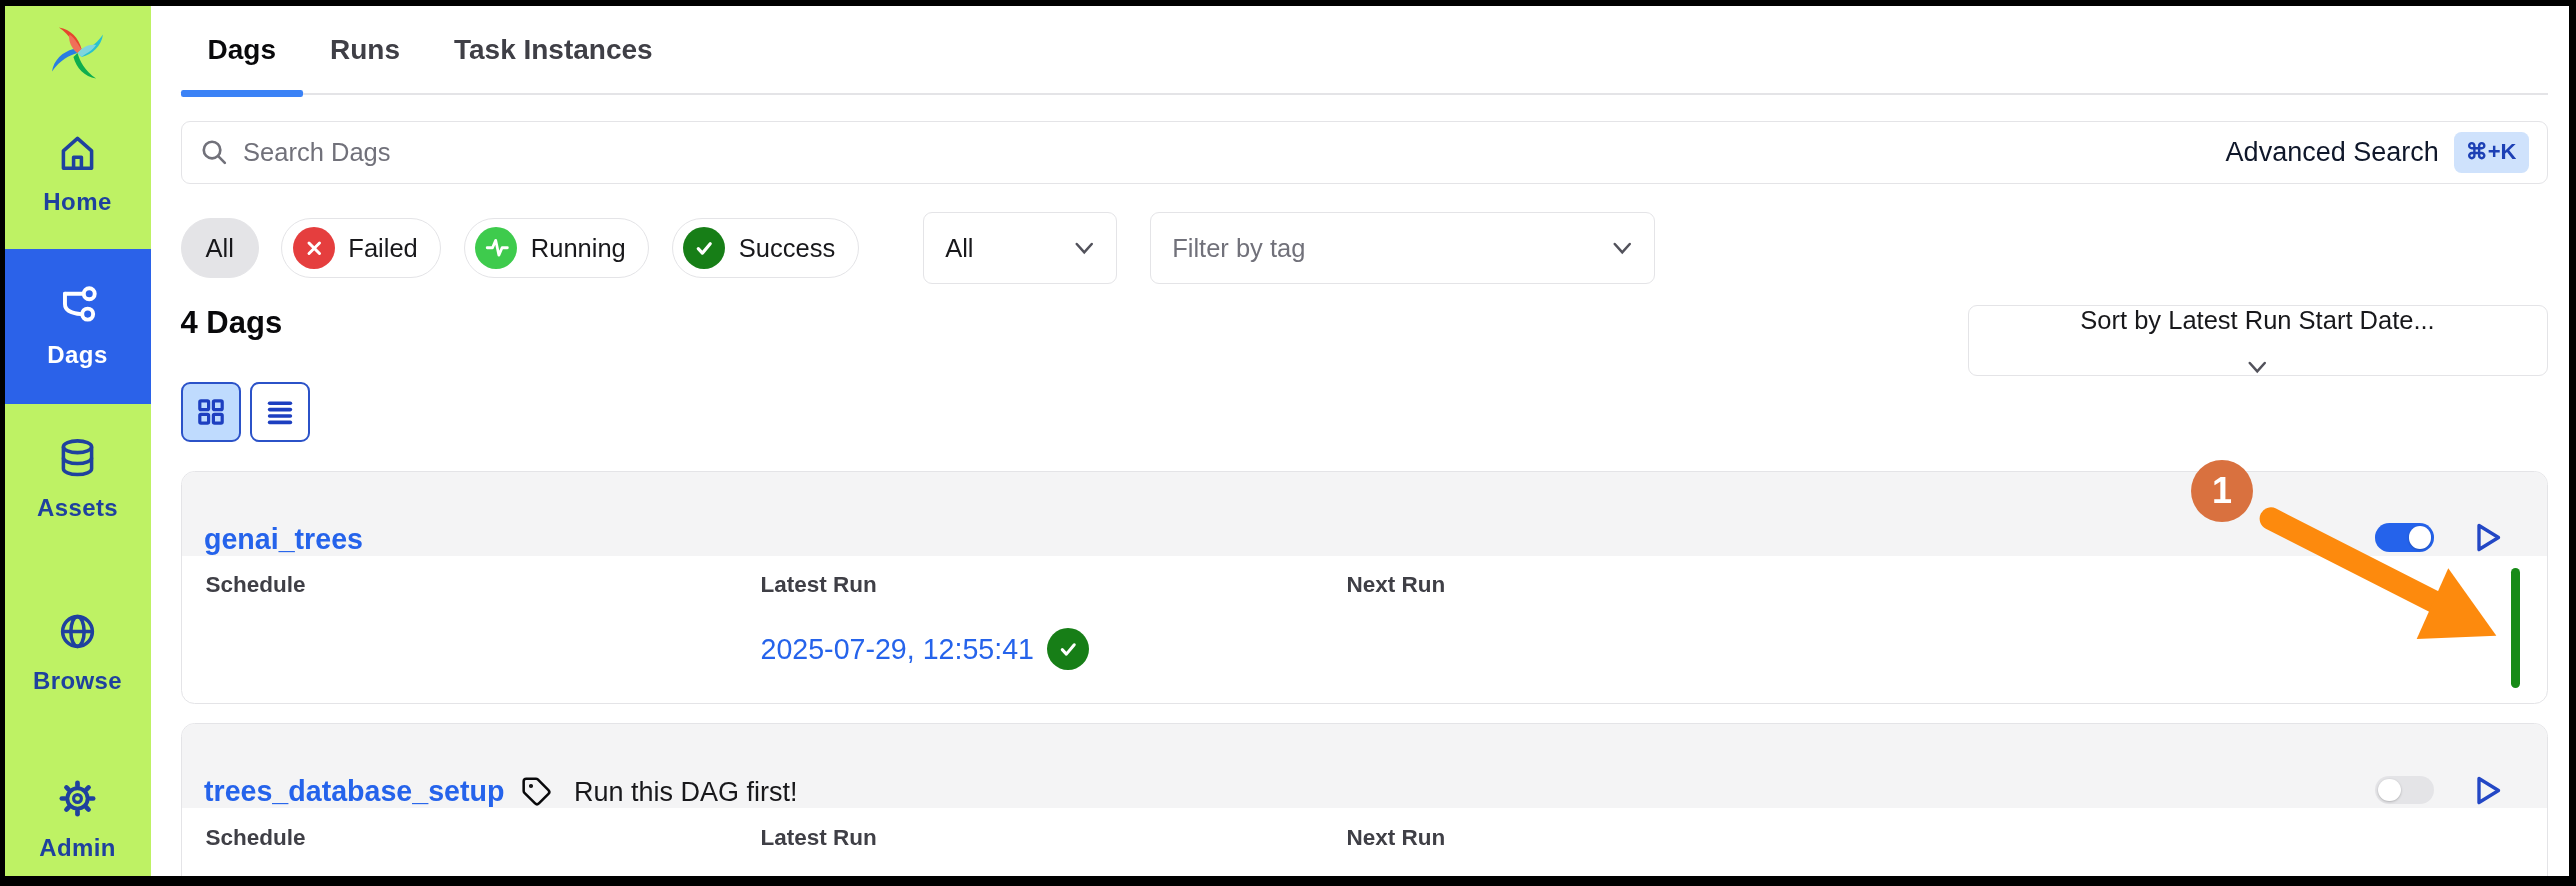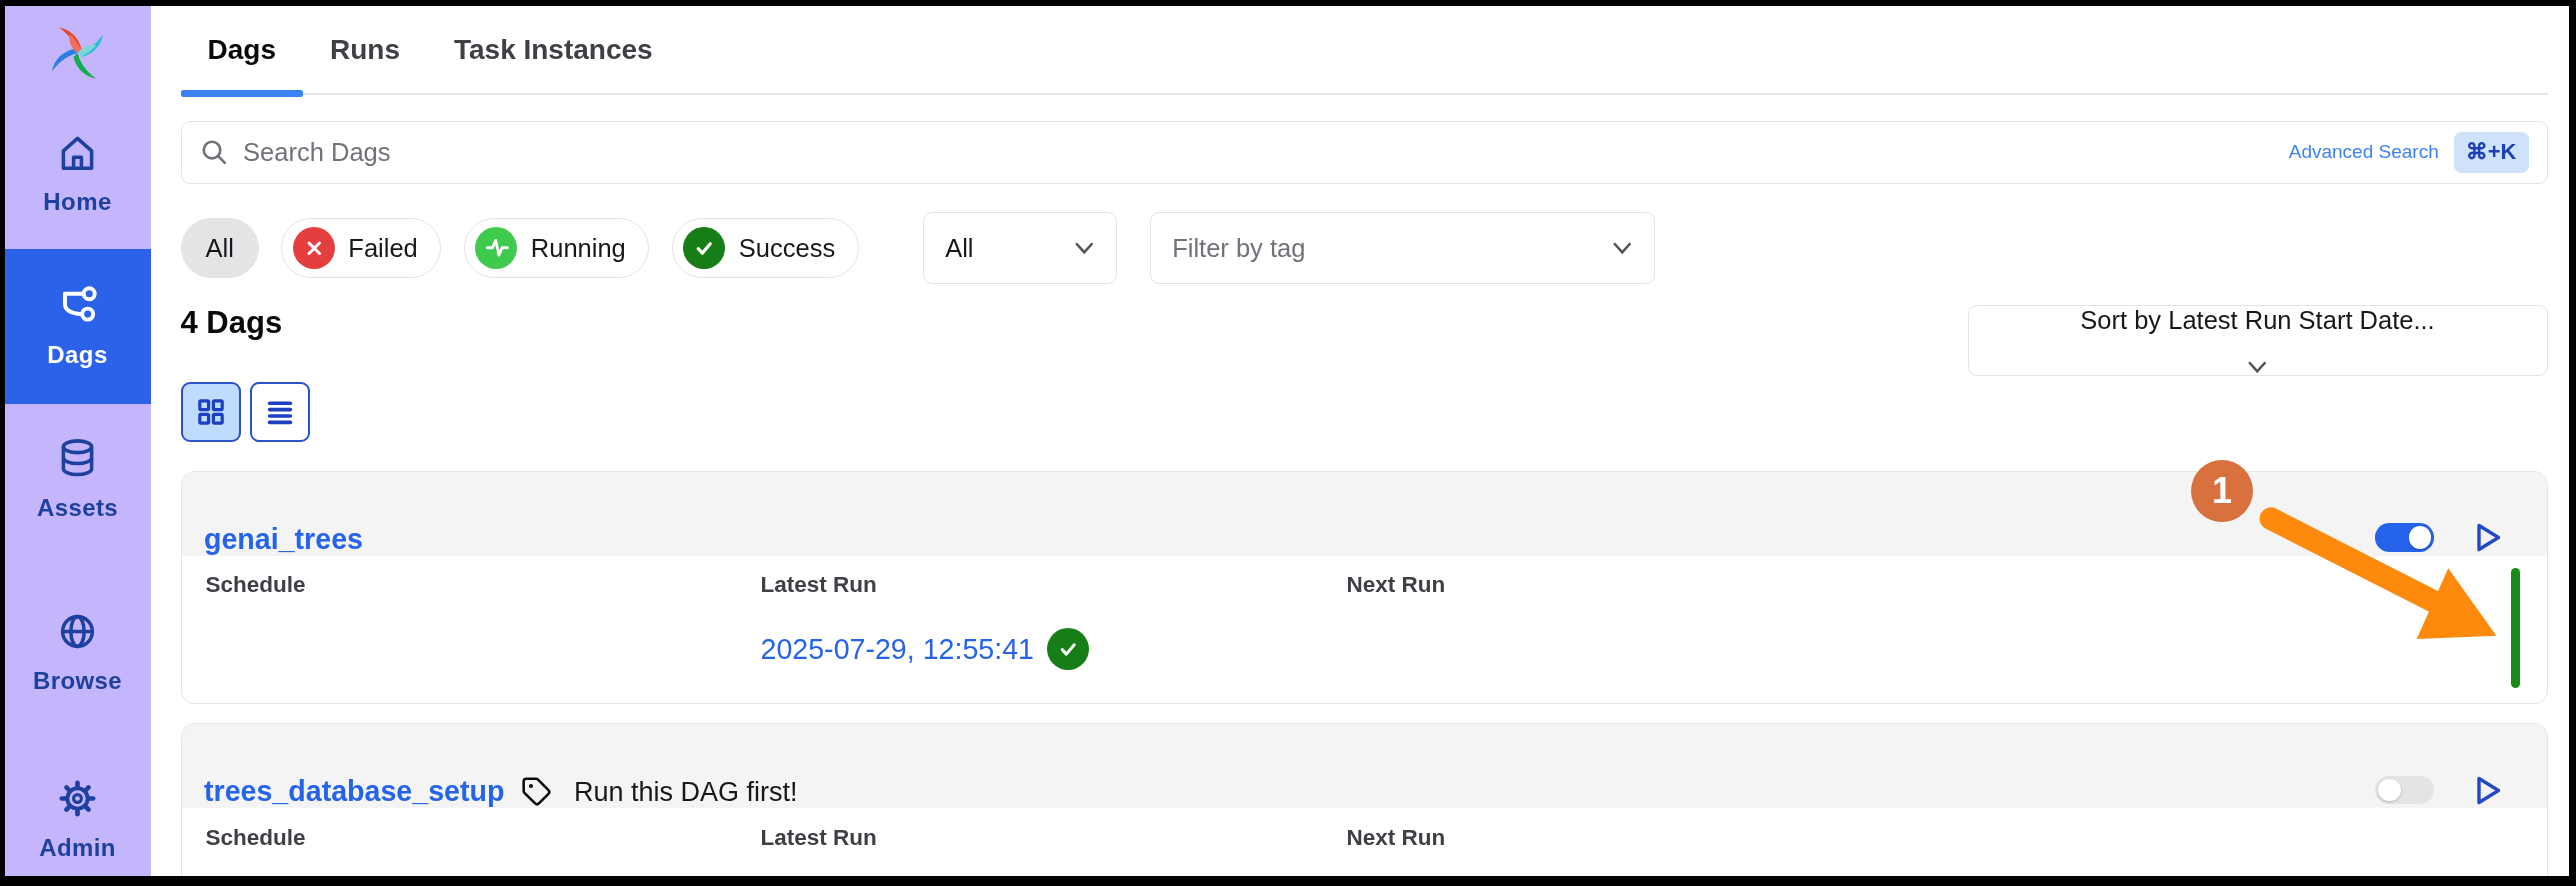--- a/index.html
+++ b/index.html
@@ -2,21 +2,21 @@
 <html style="font-size:12px"><head>
 <meta charset="utf-8">
 <style>
   * { margin:0; padding:0; box-sizing:border-box; }
   html,body { width:2576px; height:887px; background:#000; overflow:hidden;
               font-family:"Liberation Sans", sans-serif; }
   .frame { position:absolute; left:4.5px; top:6px; right:7.5px; bottom:10.5px;
            background:#fff; display:flex; overflow:hidden; }
 
   
-  .sidebar { width:146px; background:#c4b5fd; display:flex; flex-direction:column;
+  .sidebar { width:146px; background:#bef264; display:flex; flex-direction:column;
              align-items:center; flex-shrink:0; }
   .logo { margin-top:18px; width:69px; height:66px; }
   .nav { display:flex; flex-direction:column; align-items:stretch; width:100%; margin-top:33px; }
   .nav-item { display:flex; flex-direction:column; align-items:center; gap:12px;
               color:#1f419e; padding:13.5px 0; cursor:pointer; }
   .nav-item .nav-label { font-size:24px; font-weight:700; letter-spacing:0.4px; }
   .nav-item svg { width:47px; height:47px; }
   .nav-item.active { background:#2b62e9; color:#fff; padding:33px 0 35px; margin:19.5px 0 18px; }
   .nav-item.n-home { margin-top:0; }
   .nav-item.n-browse { margin-top:59px; }
@@ -30,21 +30,21 @@
          color:#3f3f46; position:relative; cursor:pointer; }
   .tab.active { color:#09090b; }
   .tab.active::after { content:""; position:absolute; left:0; right:0; bottom:-3.8px;
                        height:6.8px; background:#3b82f6; border-radius:2.3px; }
 
   .searchbar { margin-top:25.5px; height:63px; border:1.5px solid #e4e4e7; border-radius:9px;
                display:flex; align-items:center; padding:0 18px; gap:15px; background:#fff; }
   .searchbar input { flex:1; border:none; outline:none; font-size:25.5px; color:#14532d;
                      font-family:inherit; background:transparent; }
   .searchbar input::placeholder { color:#71717a; }
-  .adv-link { font-size:19px; color:#3b82f6; white-space:nowrap; cursor:pointer; }
+  .adv-link { font-size:27px; color:#0f172a; white-space:nowrap; cursor:pointer; }
   .kbd { background:#cfe2fc; color:#1d40b5; font-size:22px; font-weight:700;
          border-radius:7.5px; padding:7.5px 12px; }
 
   .filters { margin-top:28.6px; display:flex; align-items:center; gap:22.5px; }
   .chip { height:60px; border-radius:30px; border:1.5px solid #e4e4e7; background:#fff;
           display:flex; align-items:center; gap:13.5px; padding:0 22.5px 0 10.5px;
           font-size:25.5px; color:#18181b; cursor:pointer; }
   .chip.all { background:#e4e4e7; border-color:#e4e4e7; padding:0 24px; }
   .chip-ic { width:42px; height:42px; border-radius:50%; display:flex; align-items:center;
              justify-content:center; flex-shrink:0; }

